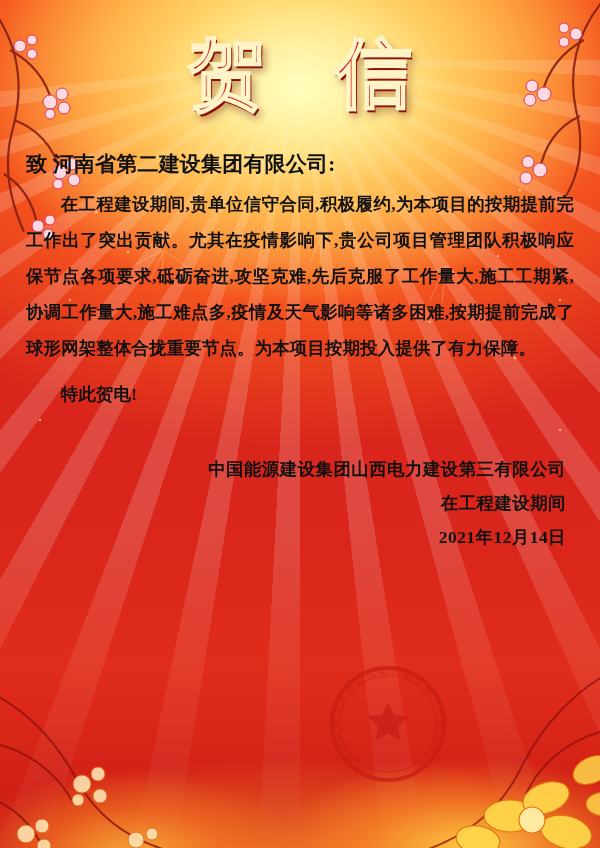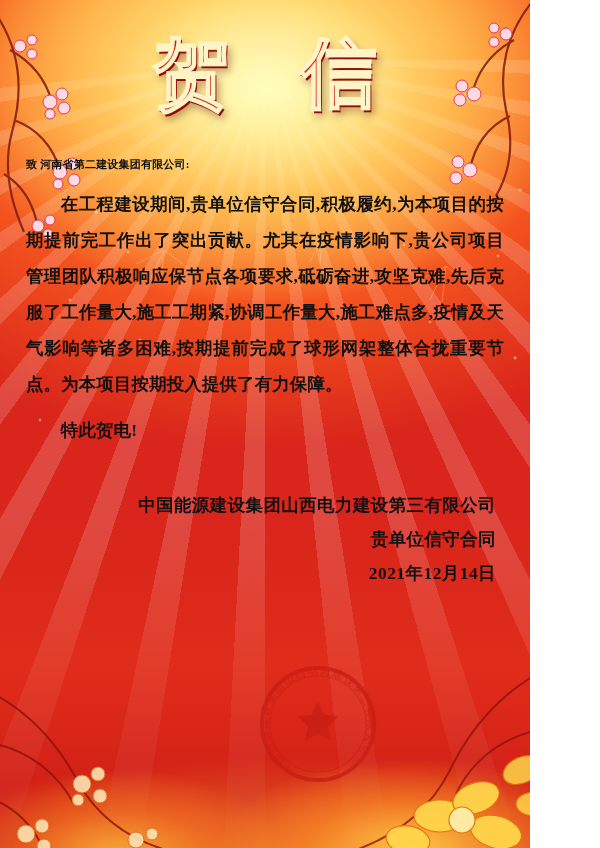--- a/index.html
+++ b/index.html
@@ -8,21 +8,21 @@
   }
   body {
     width: 600px;
     height: 848px;
     font-family: "Liberation Serif", "DejaVu Serif", serif;
     overflow: hidden;
   }
 
   .page {
     position: relative;
-    width: 530px;
+    width: 600px;
     height: 848px;
     overflow: hidden;
     background: #e8352a;
   }
 
   
   .bg-base {
     position: absolute;
     inset: 0;
     background:
@@ -123,21 +123,21 @@
     color: #111;
     font-size: 17.4px;
     line-height: 36px;
     font-weight: bold;
     letter-spacing: 0.2px;
     text-align: justify;
     text-justify: inter-character;
   }
   .salutation {
     margin: 0 0 4px 0;
-    font-size: 11px;
+    font-size: 21px;
   }
   .para {
     margin: 0;
     text-indent: 2em;
   }
   .closing {
     margin: 10px 0 0 0;
     text-indent: 2em;
   }
 
@@ -314,21 +314,21 @@
     <span class="title">贺 信</span>
   </div>
 
   <div class="letter">
     <p class="salutation">致 河南省第二建设集团有限公司:</p>
     <p class="para">在工程建设期间,贵单位信守合同,积极履约,为本项目的按期提前完工作出了突出贡献。尤其在疫情影响下,贵公司项目管理团队积极响应保节点各项要求,砥砺奋进,攻坚克难,先后克服了工作量大,施工工期紧,协调工作量大,施工难点多,疫情及天气影响等诸多困难,按期提前完成了球形网架整体合拢重要节点。为本项目按期投入提供了有力保障。</p>
     <p class="closing">特此贺电!</p>
 
     <div class="signature">
       <span class="sig-line sig-org">中国能源建设集团山西电力建设第三有限公司</span>
-      <span class="sig-line sig-dept">贵单位信守合同</span>
+      <span class="sig-line sig-dept">在工程建设期间</span>
       <span class="sig-line sig-date">2021年12月14日</span>
     </div>
   </div>
 
   <svg class="seal" viewBox="0 0 124 124">
     <circle cx="62" cy="62" r="56" fill="none" stroke="#c81e14" stroke-width="4"></circle>
     <circle cx="62" cy="62" r="48" fill="none" stroke="#c81e14" stroke-width="1.2" opacity="0.7"></circle>
     <path id="sealArc" d="M62,112 a50,50 0 1,1 0.1,0" fill="none"></path>
     <text fill="#c81e14" font-size="10.5" font-family="'Liberation Serif', serif" letter-spacing="1.6">
       <textPath href="#sealArc" startOffset="8%">中国能源建设集团山西电力建设第三有限公司</textPath>

